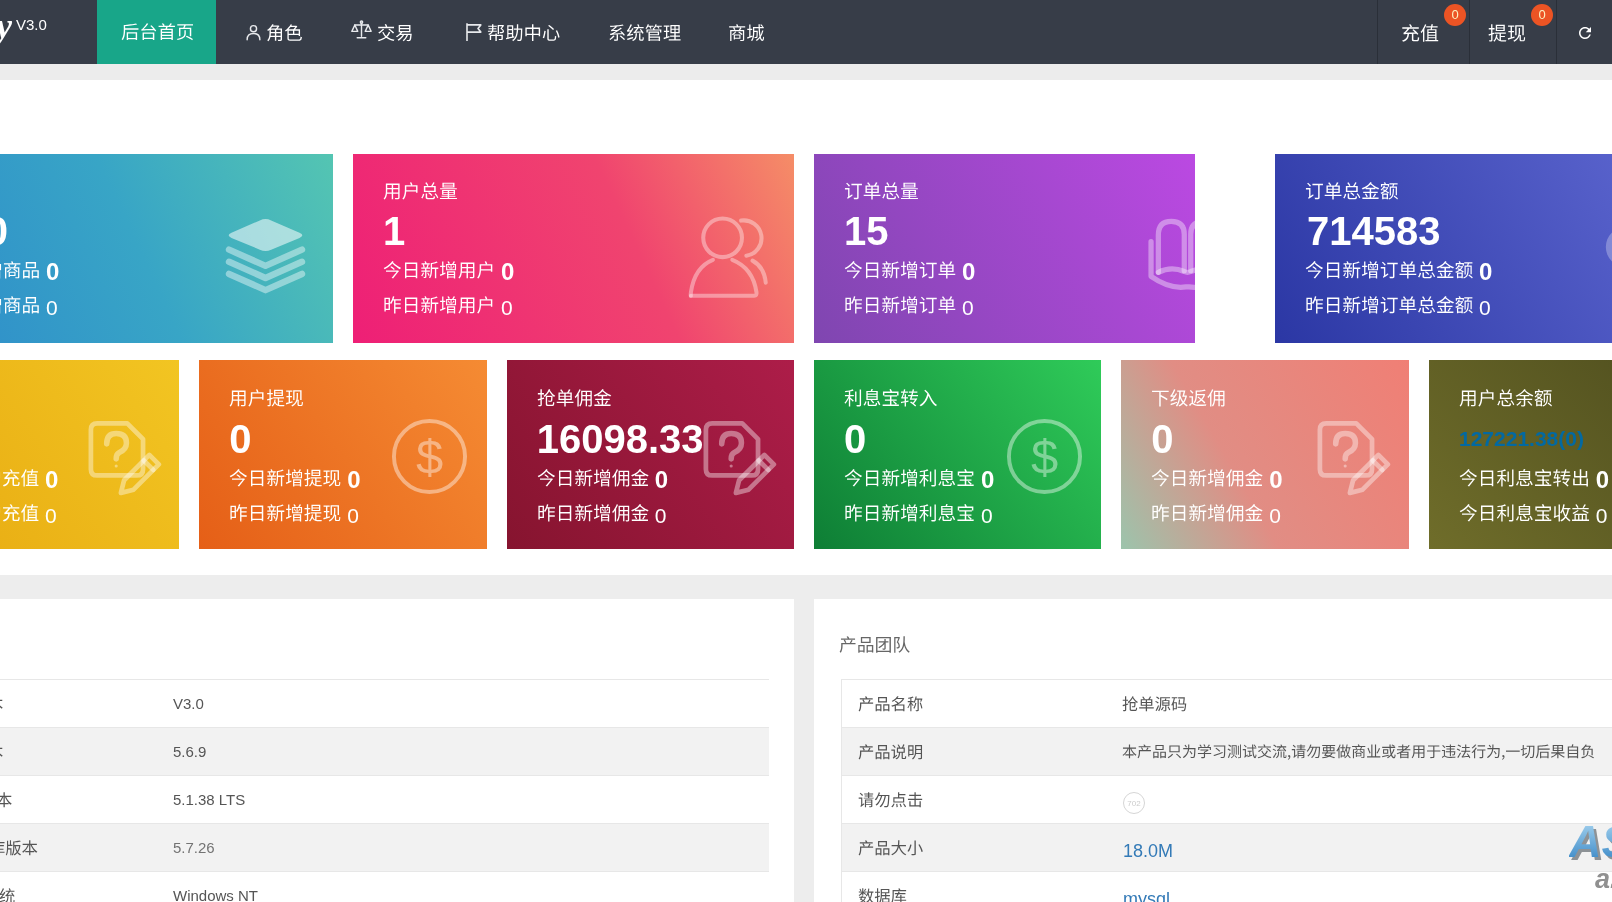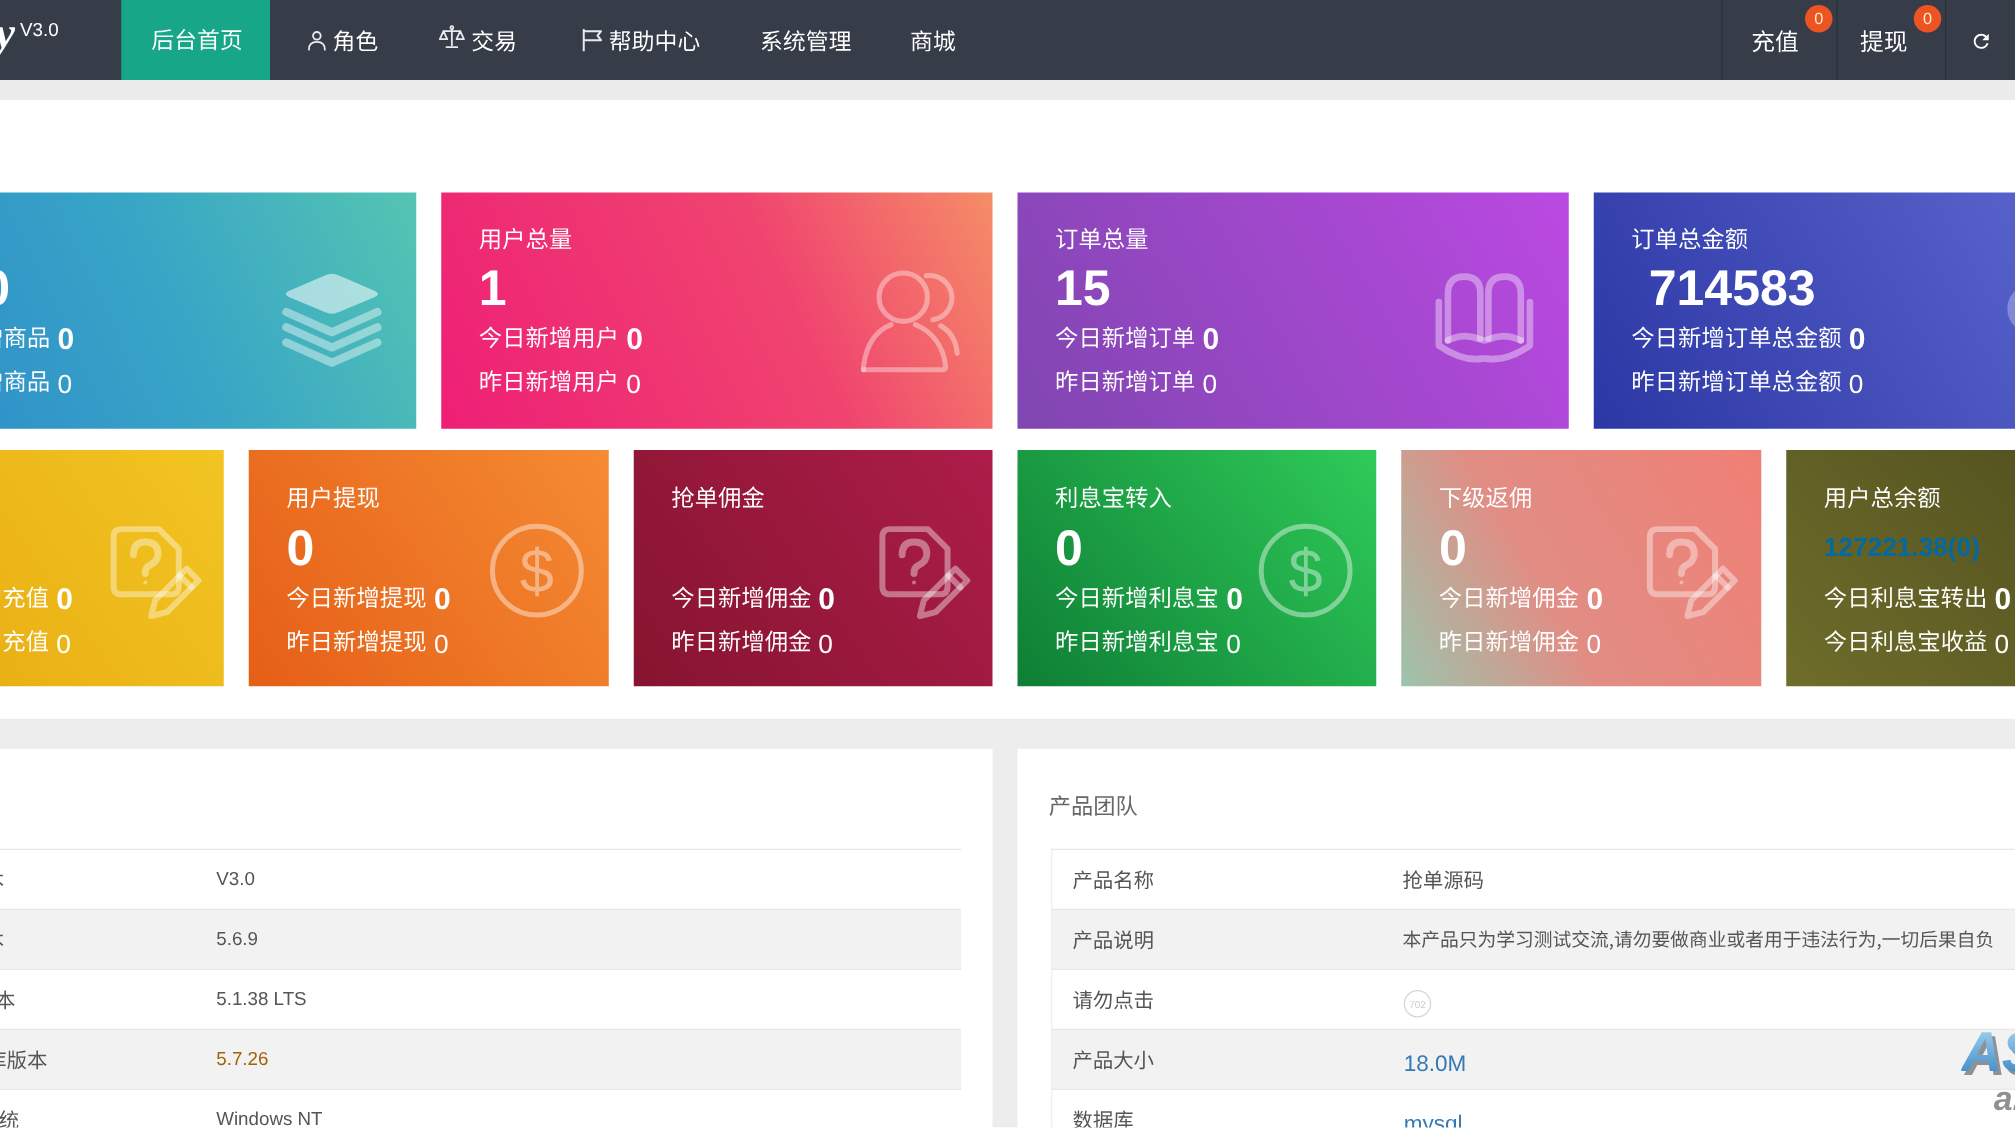--- a/index.html
+++ b/index.html
@@ -167,21 +167,21 @@
       <svg style="position:absolute;left:330px;top:60px" width="88" height="88" viewBox="0 0 100 100">
         <g fill="none" stroke="rgba(255,255,255,0.38)" stroke-width="4.6" stroke-linecap="round">
           <circle cx="45" cy="27" r="22"></circle>
           <path d="M9 93 L81 93 Q84 93 83.5 89 C81 71 71 58 56 52"></path>
           <path d="M9 93 Q8.5 93 9 89 C11.5 71 19 58 34 52"></path>
           <path d="M66 7.5 a20 20 0 0 1 6 40"></path>
           <path d="M79 53 C88 58 93 66 94 78"></path>
         </g>
       </svg>
     </div>
-    <div style="position:absolute;left:814.0px;top:154px;width:441px;height:189px;background:linear-gradient(60deg,#7f46b0,#bb49e2)">
+    <div style="position:absolute;left:814.0px;top:154px;width:381px;height:189px;background:linear-gradient(60deg,#7f46b0,#bb49e2)">
       <svg style="position:absolute;left:30.0px;top:29.0px;overflow:visible;" width="75" height="23">
         <g fill="#fff" transform="translate(0,14.96) scale(0.018700,-0.018700)">
           <use href="#u8BA2" x="0.0"></use>
           <use href="#u5355" x="1000.0"></use>
           <use href="#u603B" x="2000.0"></use>
           <use href="#u91CF" x="3000.0"></use>
         </g>
       </svg>
       <div style="position:absolute;left:30px;top:56.5px;font:bold 40px/40px 'Liberation Sans',sans-serif;color:#fff">15</div>
       <svg style="position:absolute;left:30.0px;top:108.0px;overflow:visible;" width="112" height="23">
@@ -218,21 +218,21 @@
     <div style="position:absolute;left:1275.0px;top:154px;width:441px;height:189px;background:linear-gradient(60deg,#2b37a4,#626bd4)">
       <svg style="position:absolute;left:30.0px;top:29.0px;overflow:visible;" width="94" height="23">
         <g fill="#fff" transform="translate(0,14.96) scale(0.018700,-0.018700)">
           <use href="#u8BA2" x="0.0"></use>
           <use href="#u5355" x="1000.0"></use>
           <use href="#u603B" x="2000.0"></use>
           <use href="#u91D1" x="3000.0"></use>
           <use href="#u989D" x="4000.0"></use>
         </g>
       </svg>
-      <div style="position:absolute;left:44px;top:56.5px;font:bold 40px/40px 'Liberation Sans',sans-serif;color:#fff">714583</div>
+      <div style="position:absolute;left:32px;top:56.5px;font:bold 40px/40px 'Liberation Sans',sans-serif;color:#fff">714583</div>
       <svg style="position:absolute;left:30.0px;top:108.0px;overflow:visible;" width="168" height="23">
         <g fill="#fff" transform="translate(0,14.96) scale(0.018700,-0.018700)">
           <use href="#u4ECA" x="0.0"></use>
           <use href="#u65E5" x="1000.0"></use>
           <use href="#u65B0" x="2000.0"></use>
           <use href="#u589E" x="3000.0"></use>
           <use href="#u8BA2" x="4000.0"></use>
           <use href="#u5355" x="5000.0"></use>
           <use href="#u603B" x="6000.0"></use>
           <use href="#u91D1" x="7000.0"></use>
@@ -330,20 +330,21 @@
     </div>
     <div style="position:absolute;left:506.7px;top:360px;width:287.3px;height:189px;background:linear-gradient(55deg,#86142f,#ad1d49)">
       <svg style="position:absolute;left:30.0px;top:30.0px;overflow:visible;" width="75" height="23">
         <g fill="#fff" transform="translate(0,14.96) scale(0.018700,-0.018700)">
           <use href="#u62A2" x="0.0"></use>
           <use href="#u5355" x="1000.0"></use>
           <use href="#u4F63" x="2000.0"></use>
           <use href="#u91D1" x="3000.0"></use>
         </g>
       </svg>
+      <div style="position:absolute;left:30px;top:59px;font:bold 40px/40px 'Liberation Sans',sans-serif;color:#fff">16098.33</div>
       <svg style="position:absolute;left:30.0px;top:110.0px;overflow:visible;" width="112" height="23">
         <g fill="#fff" transform="translate(0,14.96) scale(0.018700,-0.018700)">
           <use href="#u4ECA" x="0.0"></use>
           <use href="#u65E5" x="1000.0"></use>
           <use href="#u65B0" x="2000.0"></use>
           <use href="#u589E" x="3000.0"></use>
           <use href="#u4F63" x="4000.0"></use>
           <use href="#u91D1" x="5000.0"></use>
         </g>
       </svg>
@@ -490,21 +491,21 @@
     <div style="position:absolute;left:1459px;top:428px;font:bold 21px/21px 'Liberation Sans',sans-serif;color:#0369a1">127221.38(0)</div>
     <div style="position:absolute;left:-108px;top:599px;width:902px;height:340px;background:#fff;overflow:hidden">
       <div style="position:absolute;left:30px;top:80px;width:847px;height:1px;background:#e7e7e7"></div>
       <div style="position:absolute;left:30px;top:81px;width:847px;height:48px;background:#fff;border-bottom:1px solid #e7e7e7;"></div>
       <div style="position:absolute;left:281px;top:81px;font:15px/48px 'Liberation Sans',sans-serif;color:#555">V3.0</div>
       <div style="position:absolute;left:30px;top:129px;width:847px;height:48px;background:#f2f2f2;border-bottom:1px solid #e7e7e7;"></div>
       <div style="position:absolute;left:281px;top:129px;font:15px/48px 'Liberation Sans',sans-serif;color:#555">5.6.9</div>
       <div style="position:absolute;left:30px;top:177px;width:847px;height:48px;background:#fff;border-bottom:1px solid #e7e7e7;"></div>
       <div style="position:absolute;left:281px;top:177px;font:15px/48px 'Liberation Sans',sans-serif;color:#555">5.1.38 LTS</div>
       <div style="position:absolute;left:30px;top:225px;width:847px;height:48px;background:#f2f2f2;border-bottom:1px solid #e7e7e7;"></div>
-      <div style="position:absolute;left:281px;top:225px;font:15px/48px 'Liberation Sans',sans-serif;color:#a16207">5.7.26</div>
+      <div style="position:absolute;left:281px;top:225px;font:15px/48px 'Liberation Sans',sans-serif;color:#737373">5.7.26</div>
       <div style="position:absolute;left:30px;top:273px;width:847px;height:48px;background:#fff;border-bottom:1px solid #e7e7e7;"></div>
       <div style="position:absolute;left:281px;top:273px;font:15px/48px 'Liberation Sans',sans-serif;color:#555">Windows NT</div>
       <svg style="position:absolute;left:95.0px;top:97.5px;overflow:visible;" width="16" height="20">
         <g fill="#555" transform="translate(0,13.04) scale(0.016300,-0.016300)">
           <use href="#u672C" x="0.0"></use>
         </g>
       </svg>
       <svg style="position:absolute;left:95.0px;top:145.5px;overflow:visible;" width="16" height="20">
         <g fill="#555" transform="translate(0,13.04) scale(0.016300,-0.016300)">
           <use href="#u672C" x="0.0"></use>

